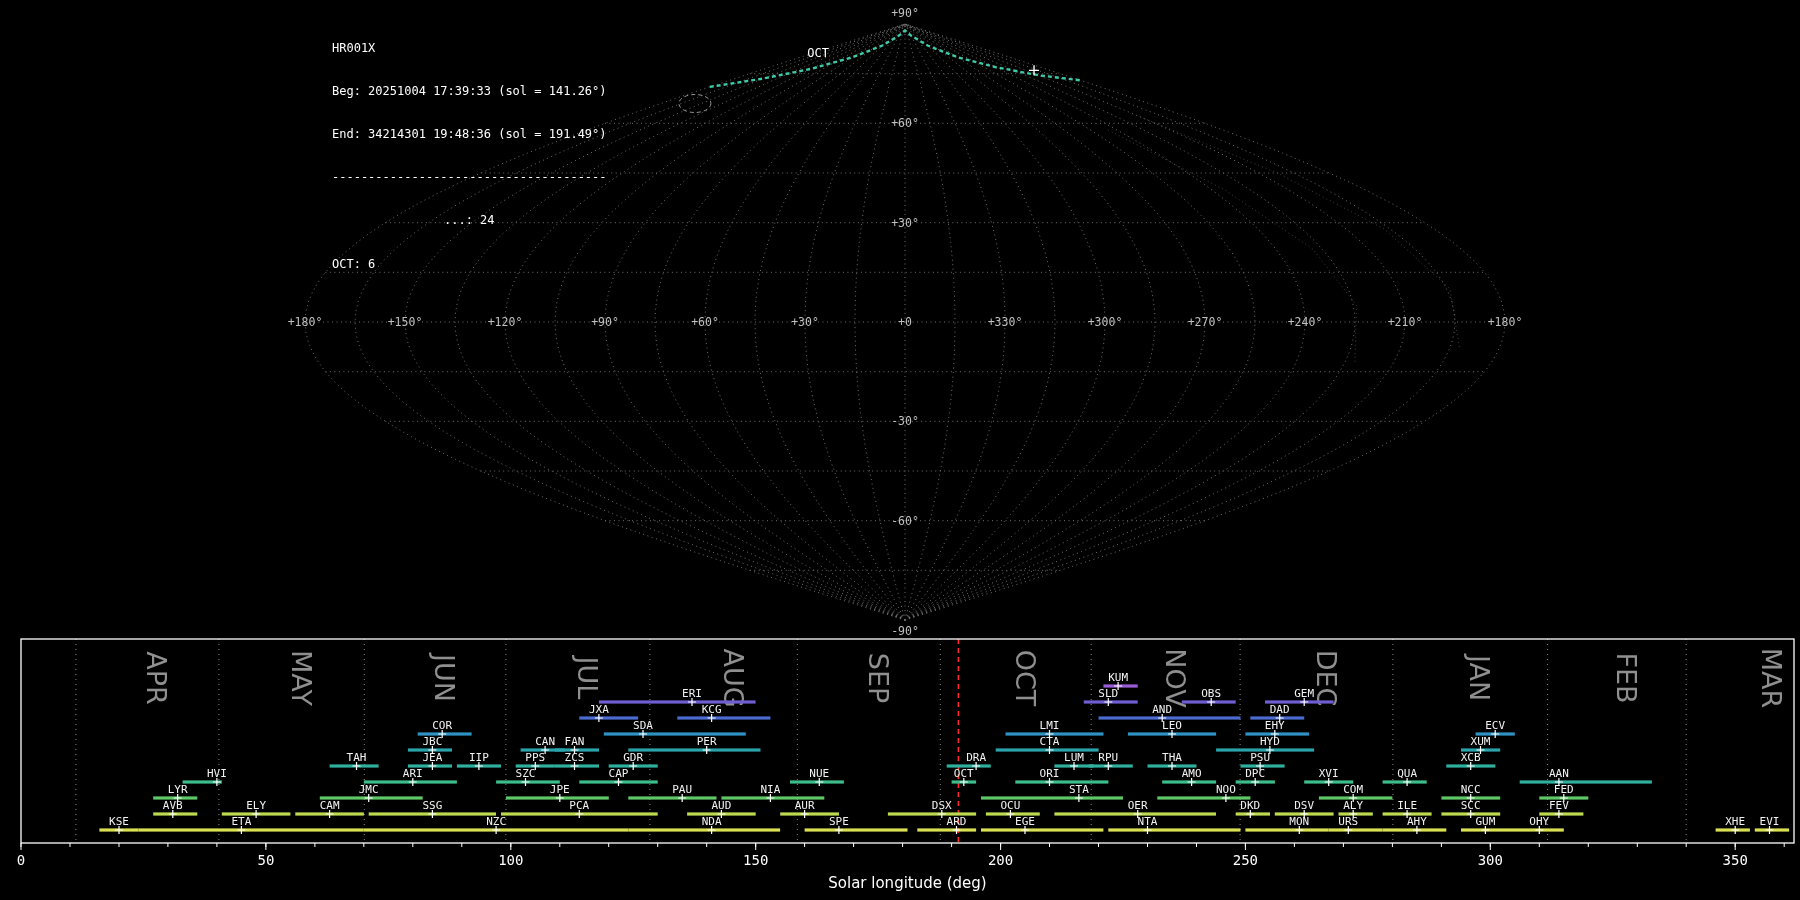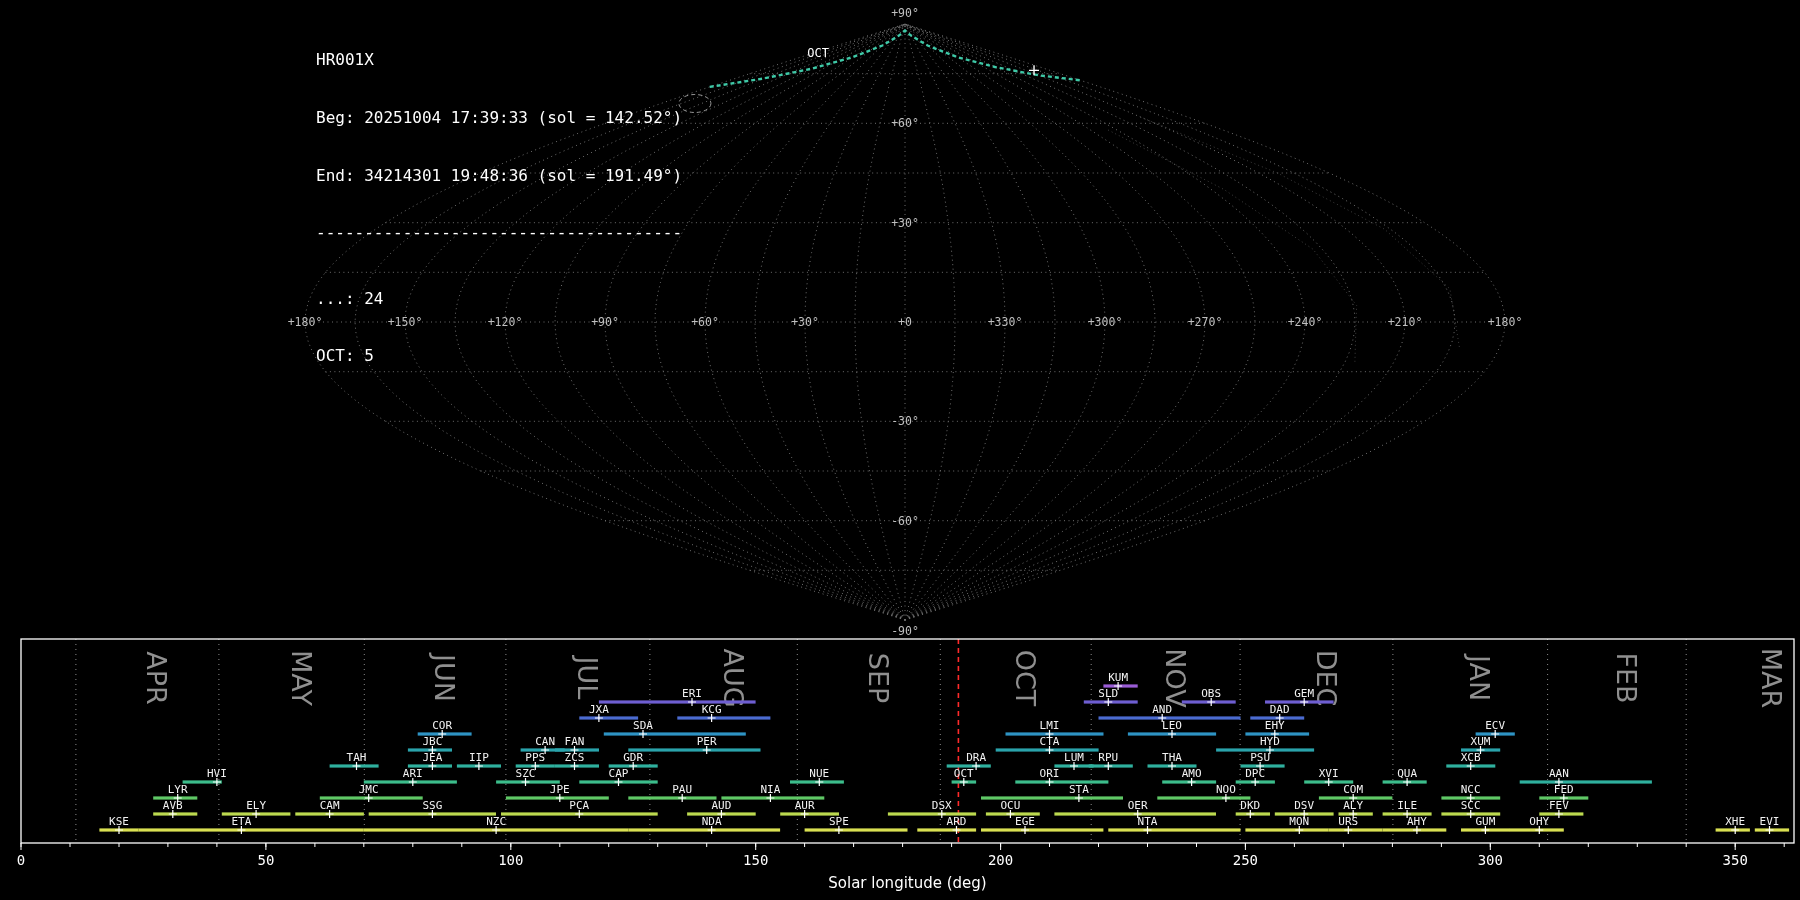--- a/index.html
+++ b/index.html
@@ -1,35 +1,35 @@
 <!DOCTYPE html>
 <html><head>
 <meta charset="utf-8">
 <style>
   html,body{margin:0;padding:0;background:#000;}
   .screen{position:relative;width:1800px;height:900px;background:#000;overflow:hidden;
           font-family:"DejaVu Sans Mono",monospace;}
-  .header{position:absolute;left:316px;top:12px;z-index:3;color:#ffffff;
-          font-size:16px;line-height:1.2;white-space:pre;}
-  .header .gap{margin-top:8px;}
+  .header{position:absolute;left:332px;top:12px;z-index:3;color:#ffffff;
+          font-size:12px;line-height:1.2;white-space:pre;}
+  .header .gap{margin-top:0;text-align:center;}
   svg.layer{position:absolute;left:0;display:block;}
   #sky-map{top:0;}
   #timeline{top:638px;}
 </style>
 </head>
 <body>
 
 <div class="screen">
   <div class="header">
     <div>HR001X</div>
-    <div>Beg: 20251004 17:39:33 (sol = 142.52°)</div>
+    <div>Beg: 20251004 17:39:33 (sol = 141.26°)</div>
     <div>End: 34214301 19:48:36 (sol = 191.49°)</div>
     <div>--------------------------------------</div>
     <div class="gap">...: 24</div>
-    <div>OCT: 5</div>
+    <div>OCT: 6</div>
   </div>
 
   <svg id="sky-map" class="layer" width="1800" height="638">
       <g stroke="#b4b4b4" stroke-width="1" stroke-dasharray="1 3.5" fill="none" opacity="0.62">
         <polyline points="905.0,620.0 873.6,610.1 842.3,600.1 811.1,590.2 780.3,580.3 749.7,570.3 719.6,560.4 690.0,550.5 661.0,540.5 632.6,530.6 605.0,520.7 578.2,510.7 552.3,500.8 527.4,490.9 503.5,480.9 480.7,471.0 459.1,461.1 438.7,451.1 419.6,441.2 401.8,431.3 385.4,421.3 370.4,411.4 356.9,401.5 344.9,391.5 334.4,381.6 325.4,371.7 318.1,361.7 312.4,351.8 308.3,341.9 305.8,331.9 305.0,322.0 305.8,312.1 308.3,302.1 312.4,292.2 318.1,282.3 325.4,272.3 334.4,262.4 344.9,252.5 356.9,242.5 370.4,232.6 385.4,222.7 401.8,212.7 419.6,202.8 438.7,192.9 459.1,182.9 480.7,173.0 503.5,163.1 527.4,153.1 552.3,143.2 578.2,133.3 605.0,123.3 632.6,113.4 661.0,103.5 690.0,93.5 719.6,83.6 749.7,73.7 780.3,63.7 811.1,53.8 842.3,43.9 873.6,33.9 905.0,24.0"></polyline>
         <polyline points="905.0,620.0 876.2,610.1 847.5,600.1 819.0,590.2 790.6,580.3 762.6,570.3 735.0,560.4 707.9,550.5 681.3,540.5 655.3,530.6 630.0,520.7 605.4,510.7 581.7,500.8 558.9,490.9 537.0,480.9 516.1,471.0 496.3,461.1 477.6,451.1 460.0,441.2 443.7,431.3 428.7,421.3 414.9,411.4 402.5,401.5 391.5,391.5 381.9,381.6 373.7,371.7 367.0,361.7 361.8,351.8 358.0,341.9 355.8,331.9 355.0,322.0 355.8,312.1 358.0,302.1 361.8,292.2 367.0,282.3 373.7,272.3 381.9,262.4 391.5,252.5 402.5,242.5 414.9,232.6 428.7,222.7 443.7,212.7 460.0,202.8 477.6,192.9 496.3,182.9 516.1,173.0 537.0,163.1 558.9,153.1 581.7,143.2 605.4,133.3 630.0,123.3 655.3,113.4 681.3,103.5 707.9,93.5 735.0,83.6 762.6,73.7 790.6,63.7 819.0,53.8 847.5,43.9 876.2,33.9 905.0,24.0"></polyline>
         <polyline points="905.0,620.0 878.8,610.1 852.7,600.1 826.8,590.2 801.0,580.3 775.6,570.3 750.5,560.4 725.8,550.5 701.6,540.5 678.0,530.6 655.0,520.7 632.7,510.7 611.1,500.8 590.3,490.9 570.4,480.9 551.4,471.0 533.4,461.1 516.4,451.1 500.5,441.2 485.7,431.3 472.0,421.3 459.5,411.4 448.2,401.5 438.2,391.5 429.5,381.6 422.0,371.7 415.9,361.7 411.2,351.8 407.7,341.9 405.7,331.9 405.0,322.0 405.7,312.1 407.7,302.1 411.2,292.2 415.9,282.3 422.0,272.3 429.5,262.4 438.2,252.5 448.2,242.5 459.5,232.6 472.0,222.7 485.7,212.7 500.5,202.8 516.4,192.9 533.4,182.9 551.4,173.0 570.4,163.1 590.3,153.1 611.1,143.2 632.7,133.3 655.0,123.3 678.0,113.4 701.6,103.5 725.8,93.5 750.5,83.6 775.6,73.7 801.0,63.7 826.8,53.8 852.7,43.9 878.8,33.9 905.0,24.0"></polyline>
         <polyline points="905.0,620.0 881.4,610.1 858.0,600.1 834.6,590.2 811.4,580.3 788.5,570.3 765.9,560.4 743.7,550.5 722.0,540.5 700.7,530.6 680.0,520.7 659.9,510.7 640.5,500.8 621.8,490.9 603.9,480.9 586.8,471.0 570.6,461.1 555.3,451.1 540.9,441.2 527.6,431.3 515.3,421.3 504.0,411.4 493.9,401.5 484.9,391.5 477.0,381.6 470.3,371.7 464.8,361.7 460.5,351.8 457.5,341.9 455.6,331.9 455.0,322.0 455.6,312.1 457.5,302.1 460.5,292.2 464.8,282.3 470.3,272.3 477.0,262.4 484.9,252.5 493.9,242.5 504.0,232.6 515.3,222.7 527.6,212.7 540.9,202.8 555.3,192.9 570.6,182.9 586.8,173.0 603.9,163.1 621.8,153.1 640.5,143.2 659.9,133.3 680.0,123.3 700.7,113.4 722.0,103.5 743.7,93.5 765.9,83.6 788.5,73.7 811.4,63.7 834.6,53.8 858.0,43.9 881.4,33.9 905.0,24.0"></polyline>
         <polyline points="905.0,620.0 884.1,610.1 863.2,600.1 842.4,590.2 821.8,580.3 801.5,570.3 781.4,560.4 761.7,550.5 742.3,540.5 723.4,530.6 705.0,520.7 687.1,510.7 669.9,500.8 653.3,490.9 637.3,480.9 622.2,471.0 607.7,461.1 594.1,451.1 581.4,441.2 569.5,431.3 558.6,421.3 548.6,411.4 539.6,401.5 531.6,391.5 524.6,381.6 518.6,371.7 513.7,361.7 509.9,351.8 507.2,341.9 505.5,331.9 505.0,322.0 505.5,312.1 507.2,302.1 509.9,292.2 513.7,282.3 518.6,272.3 524.6,262.4 531.6,252.5 539.6,242.5 548.6,232.6 558.6,222.7 569.5,212.7 581.4,202.8 594.1,192.9 607.7,182.9 622.2,173.0 637.3,163.1 653.3,153.1 669.9,143.2 687.1,133.3 705.0,123.3 723.4,113.4 742.3,103.5 761.7,93.5 781.4,83.6 801.5,73.7 821.8,63.7 842.4,53.8 863.2,43.9 884.1,33.9 905.0,24.0"></polyline>
         <polyline points="905.0,620.0 886.7,610.1 868.4,600.1 850.2,590.2 832.2,580.3 814.4,570.3 796.8,560.4 779.6,550.5 762.6,540.5 746.1,530.6 730.0,520.7 714.4,510.7 699.3,500.8 684.7,490.9 670.8,480.9 657.5,471.0 644.9,461.1 633.0,451.1 621.8,441.2 611.5,431.3 601.9,421.3 593.1,411.4 585.3,401.5 578.2,391.5 572.1,381.6 566.9,371.7 562.6,361.7 559.3,351.8 556.9,341.9 555.5,331.9 555.0,322.0 555.5,312.1 556.9,302.1 559.3,292.2 562.6,282.3 566.9,272.3 572.1,262.4 578.2,252.5 585.3,242.5 593.1,232.6 601.9,222.7 611.5,212.7 621.8,202.8 633.0,192.9 644.9,182.9 657.5,173.0 670.8,163.1 684.7,153.1 699.3,143.2 714.4,133.3 730.0,123.3 746.1,113.4 762.6,103.5 779.6,93.5 796.8,83.6 814.4,73.7 832.2,63.7 850.2,53.8 868.4,43.9 886.7,33.9 905.0,24.0"></polyline>

